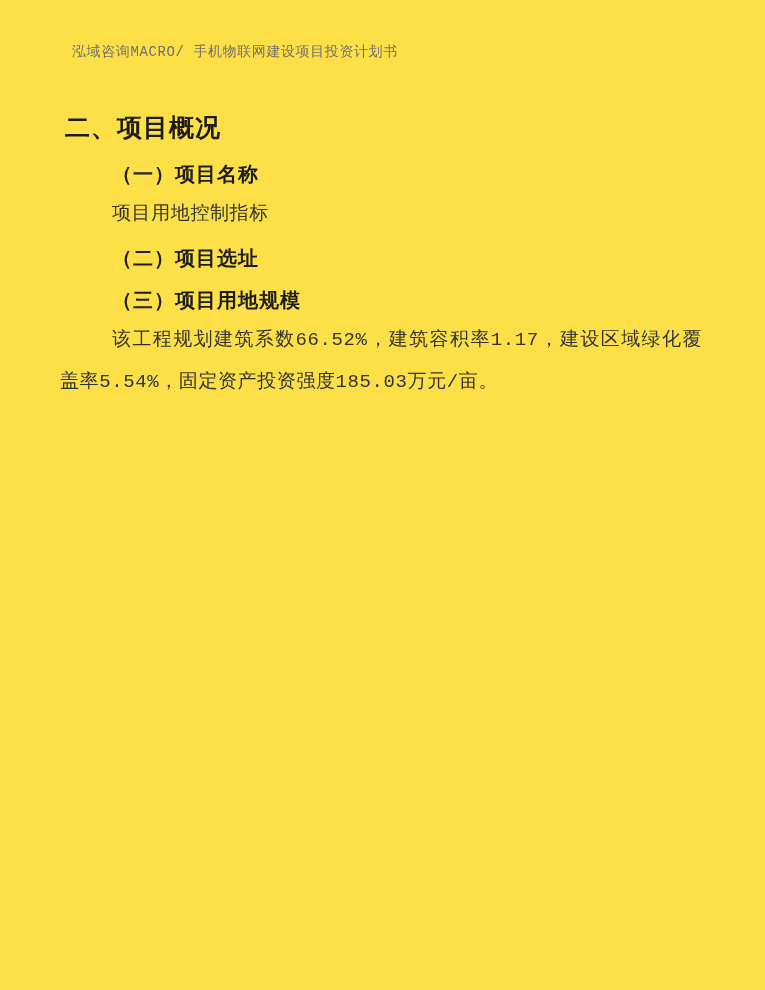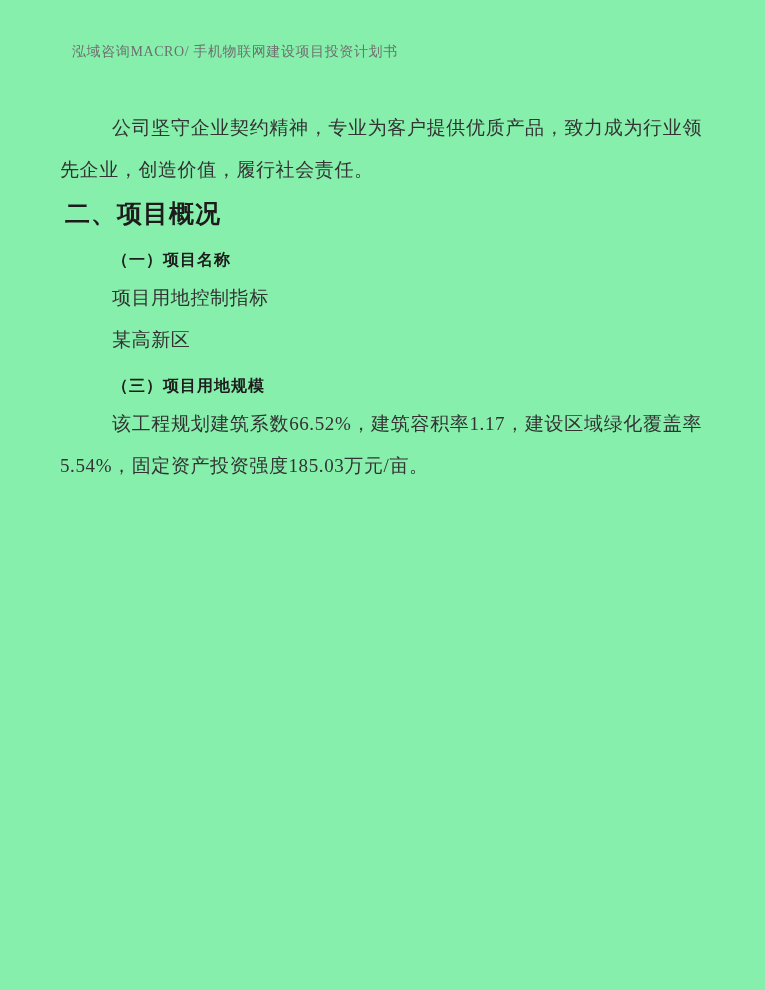--- a/index.html
+++ b/index.html
@@ -10,21 +10,22 @@
     width: 765px;
     height: 990px;
     position: relative;
     background: #ffffff;
     font-family: "Liberation Serif", "DejaVu Serif", serif;
     overflow: hidden;
   }
   .page {
     position: absolute;
     inset: 0;
-    background: #86efac;
+    background: #fde047;
+    font-family: Liberation Mono, monospace;
   }
   .doc-header {
     position: absolute;
     left: 72px;
     top: 43px;
     font-size: 14px;
     line-height: 18px;
     color: #6f6f6f;
     letter-spacing: 0.6px;
     white-space: nowrap;
@@ -48,49 +49,48 @@
     margin: 2px 0 0 0;
     font-size: 25px;
     font-weight: 700;
     color: #1c1c1c;
     line-height: 42px;
     text-indent: 5px;
     letter-spacing: 1px;
   }
   .sub-title {
     margin: 4px 0 -4px 0;
-    font-size: 16px;
+    font-size: 20px;
     font-weight: 700;
     color: #1c1c1c;
     line-height: 42px;
     text-indent: 52px;
     letter-spacing: 1px;
   }
 </style>
 </head>
 <body>
 
 <div class="page">
 
   <div class="doc-header">泓域咨询MACRO/ 手机物联网建设项目投资计划书</div>
 
   <main class="doc-body">
 
-    <p class="para">公司坚守企业契约精神，专业为客户提供优质产品，致力成为行业领先企业，创造价值，履行社会责任。</p>
 
 
 
     <h2 class="sec-title">二、项目概况</h2>
 
     <h3 class="sub-title">（一）项目名称</h3>
 
     <p class="para">项目用地控制指标</p>
 
+    <h3 class="sub-title">（二）项目选址</h3>
 
-    <p class="para">某高新区</p>
 
     <h3 class="sub-title">（三）项目用地规模</h3>
 
 
 
     <p class="para">该工程规划建筑系数66.52%，建筑容积率1.17，建设区域绿化覆盖率5.54%，固定资产投资强度185.03万元/亩。</p>
 
 
   </main>
 </div>

